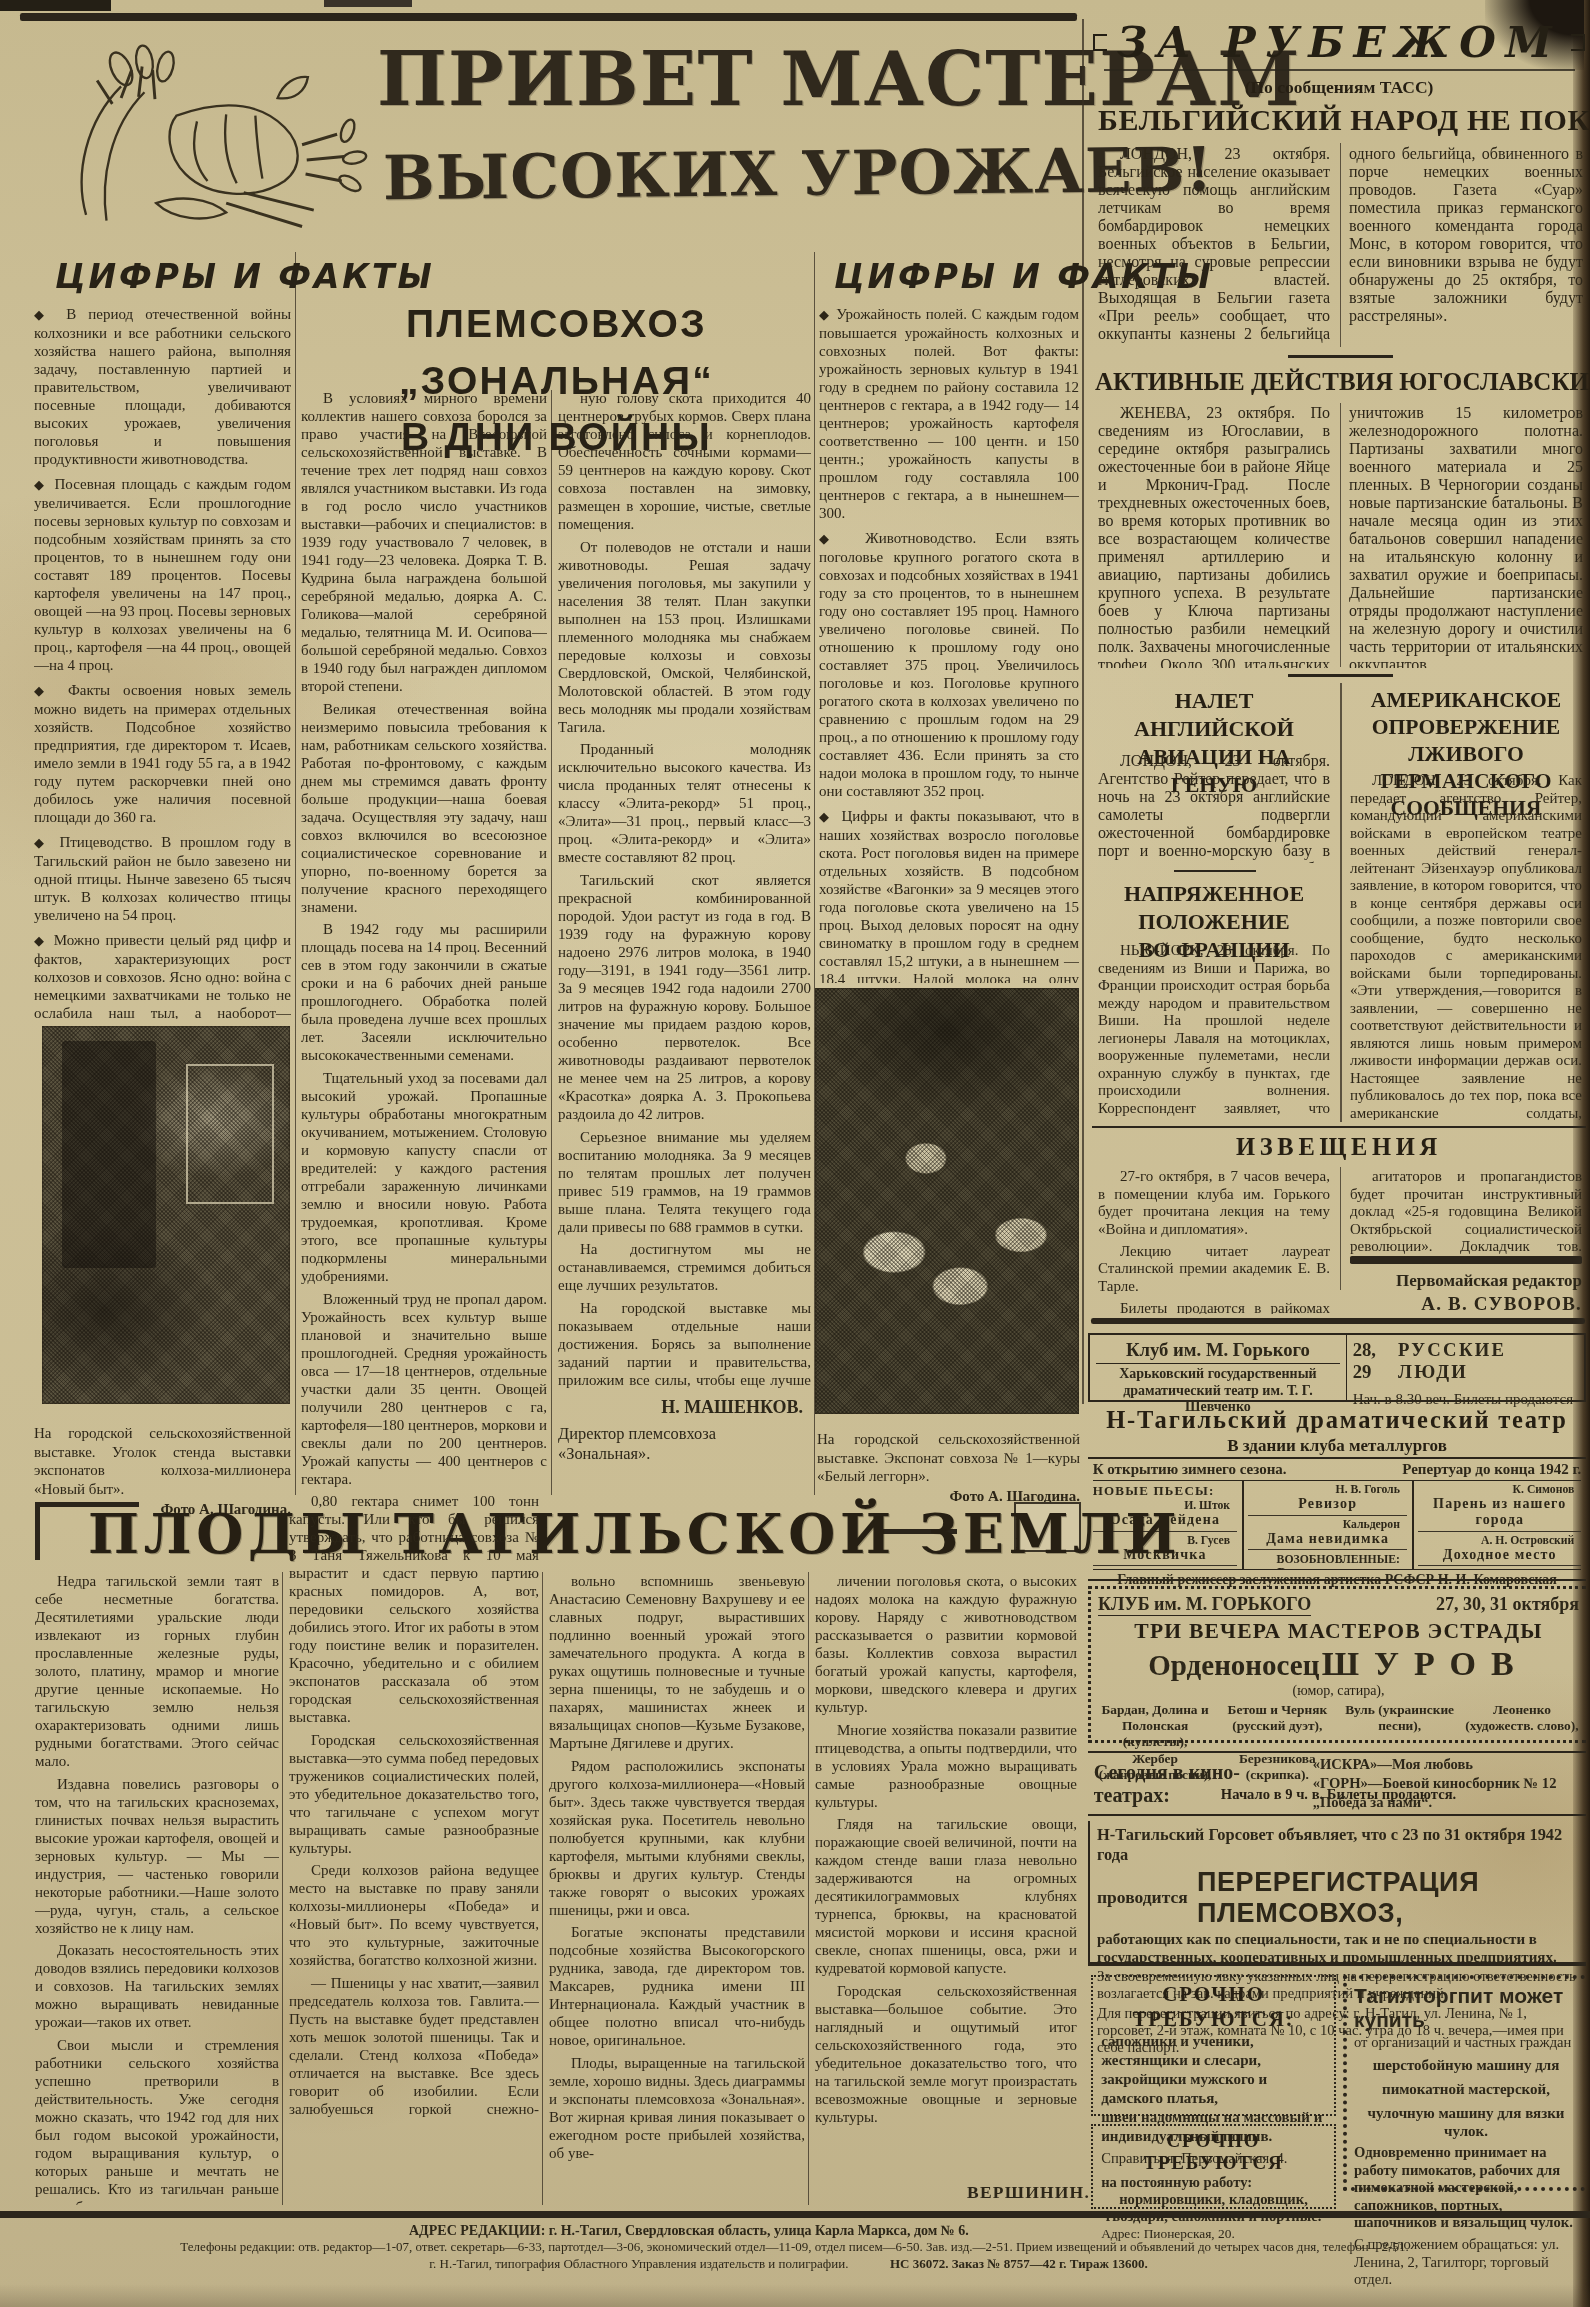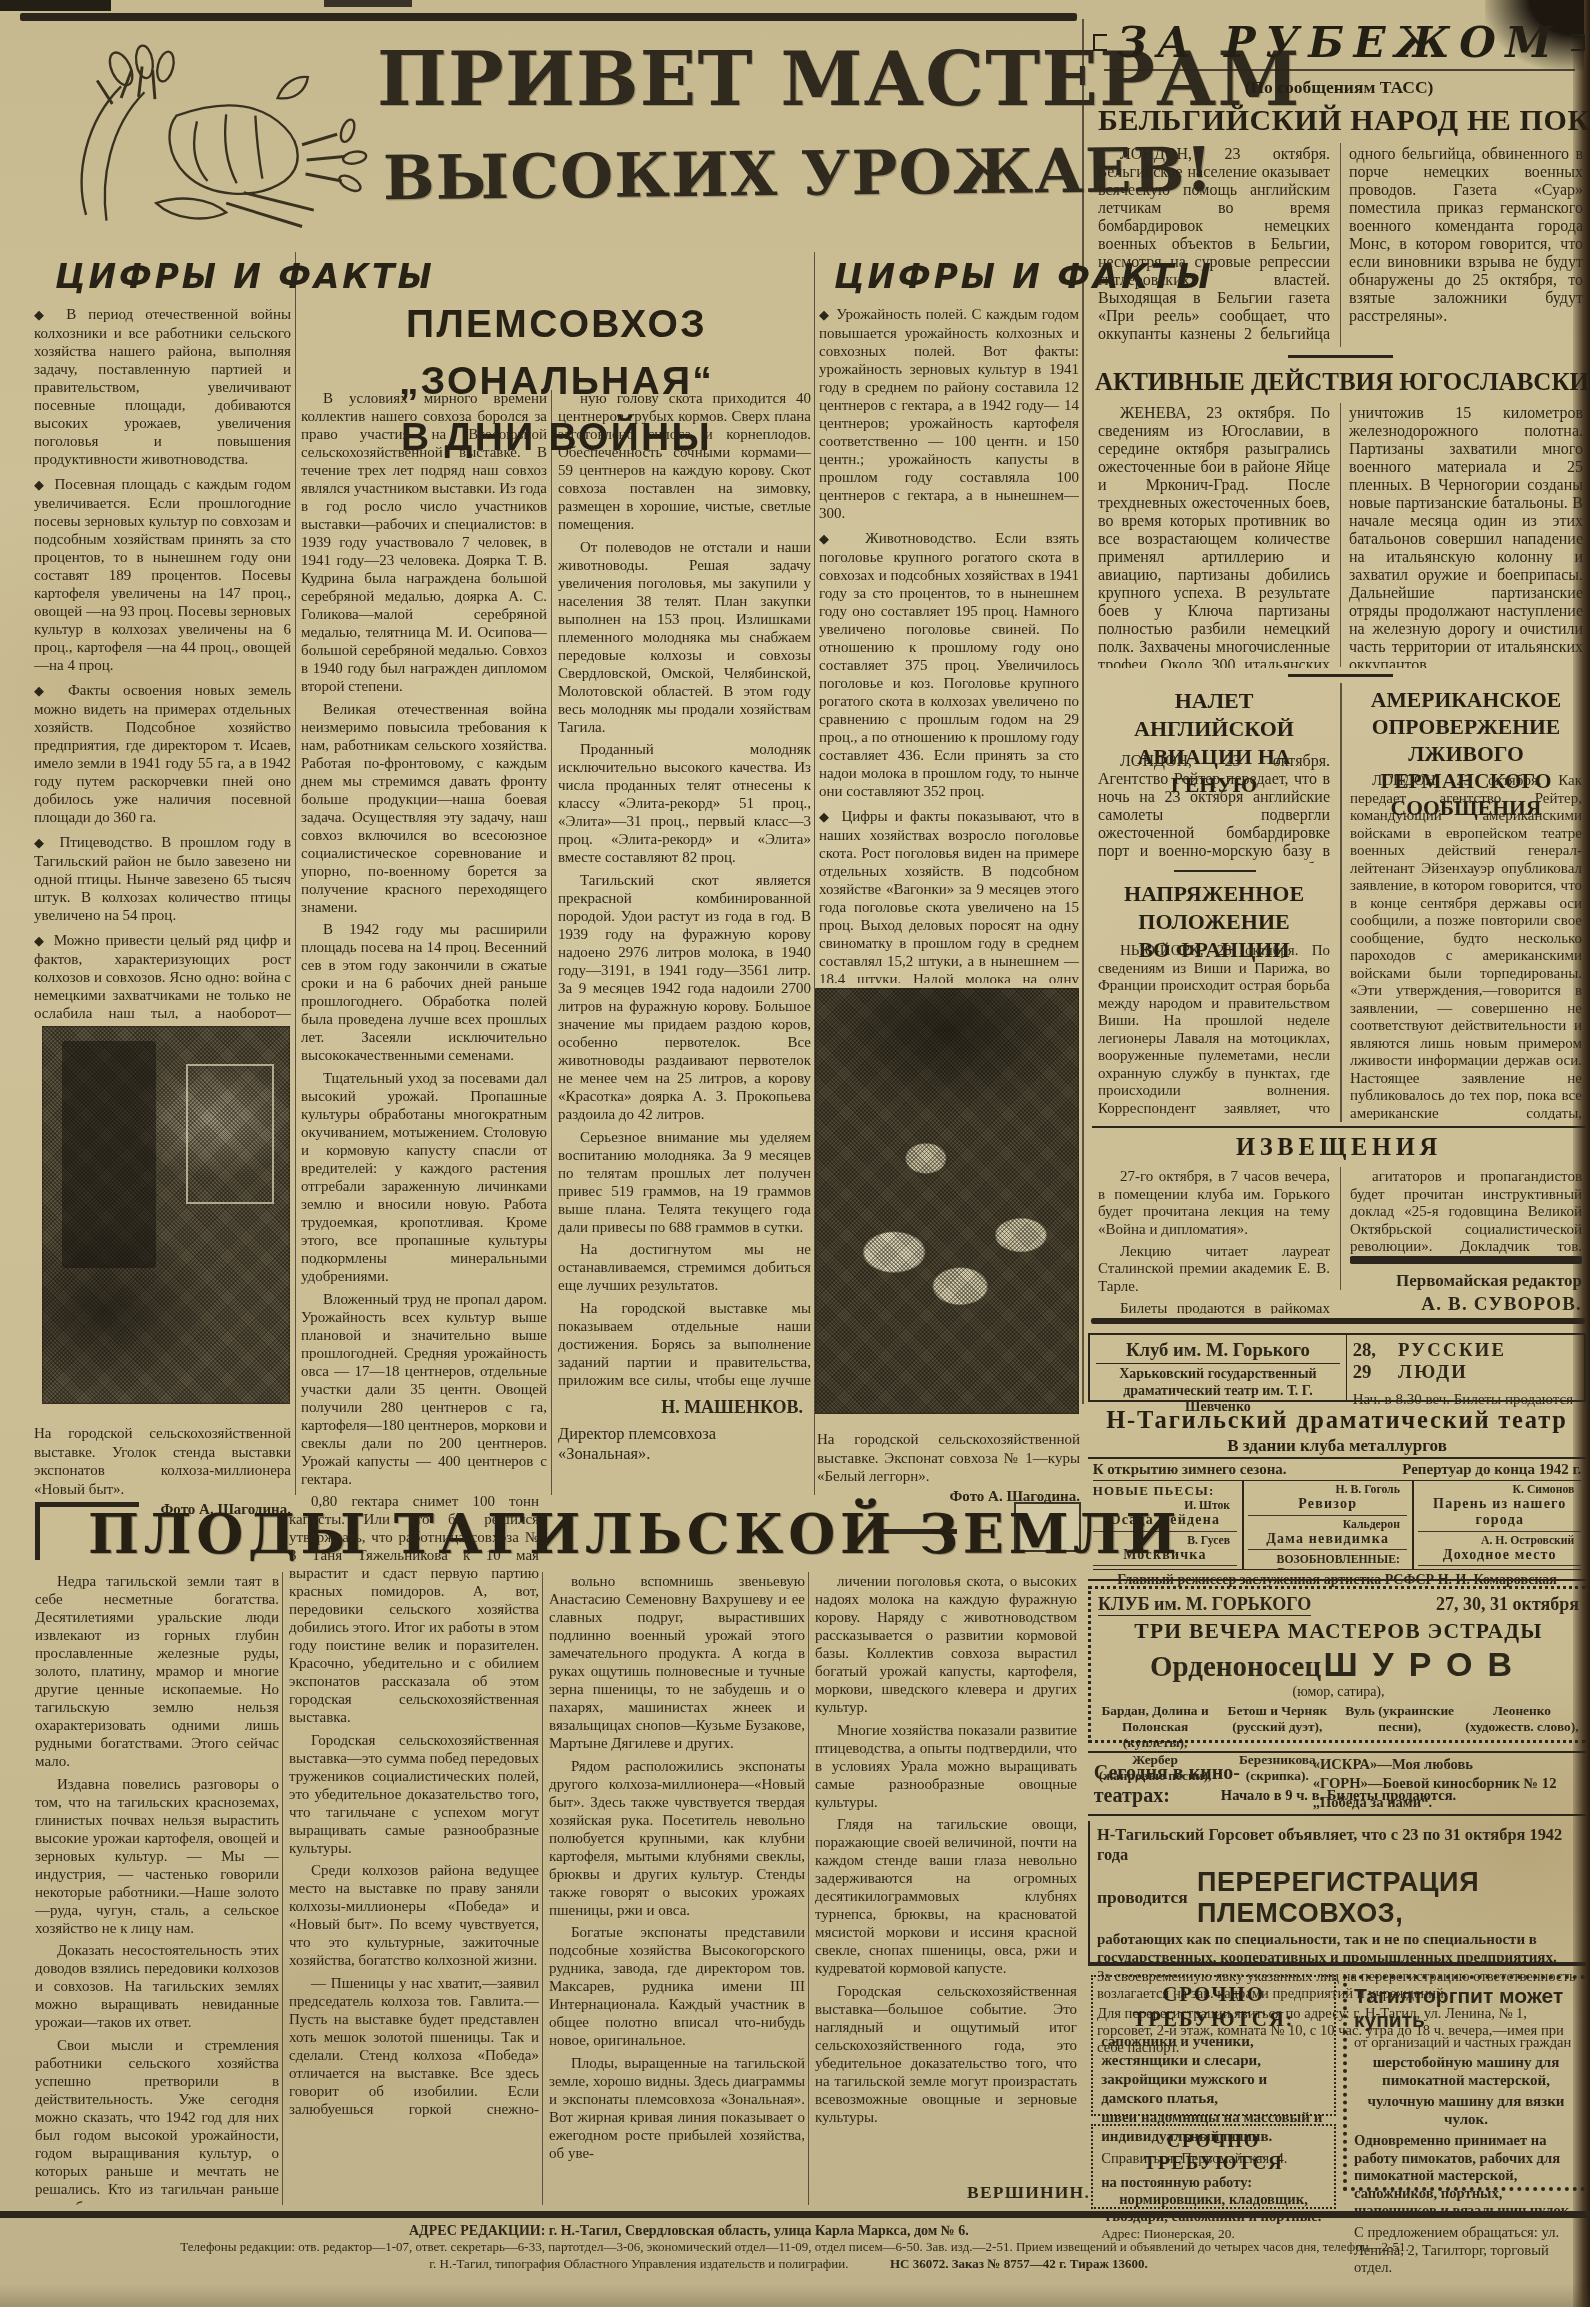--- a/index.html
+++ b/index.html
@@ -280,21 +280,21 @@
   </div>
 
   <div class="abs adbox" style="left:1088px;top:1586px;width:498px;height:157px;border-top:3.5px dotted #2b251b;border-bottom:3.5px dotted #2b251b;border-left:3.5px dotted #2b251b;padding:4.7px 7px;">
     <div style="display:flex;justify-content:space-between;font-size:18px;font-weight:bold;">
       <span style="border-bottom:1.8px solid #2b251b;">КЛУБ им. М. ГОРЬКОГО</span>
       <span>27, 30, 31 октября</span>
     </div>
     <div class="art-head" style="font-size:21.6px;margin-top:3.5px;letter-spacing:1.2px;">ТРИ ВЕЧЕРА МАСТЕРОВ ЭСТРАДЫ</div>
     <div style="text-align:center;margin-top:1.2px;">
       <span style="font-size:29px;font-weight:bold;">Орденоносец</span>
-      <span style="font-size:34px;font-weight:bold;letter-spacing:15px;font-family:Liberation Sans, sans-serif;">ШУРОВ</span>
+      <span style="font-size:34px;font-weight:bold;letter-spacing:15px;font-family:Liberation Serif, serif;">ШУРОВ</span>
     </div>
     <div class="art-head" style="font-size:14px;font-weight:normal;">(юмор, сатира),</div>
     <div style="display:grid;grid-template-columns:1fr 1fr 1fr 1fr;column-gap:8.2px;row-gap:1.2px;margin-top:2.3px;text-align:center;">
         <div class="perf">Бардан, Долина и Полонская (куплеты),</div>
         <div class="perf">Бетош и Черняк (русский дуэт),</div>
         <div class="perf">Вуль (украинские песни),</div>
         <div class="perf">Леоненко (художеств. слово),</div>
         <div class="perf">Жербер (жанровые песни),</div>
         <div class="perf">Березникова (скрипка).</div>
       </div>
@@ -337,21 +337,21 @@
     <div>
         <div style="font-size:14.6px;font-weight:bold;line-height:17px;text-align:center;">нормировщики, кладовщик,</div>
         <div style="font-size:14.6px;font-weight:bold;line-height:17px;text-align:center;">гвоздари, сапожники и портные.</div>
       </div>
     <div style="font-size:13.4px;margin-top:1.2px;">Адрес: Пионерская, 20.</div>
   </div>
   <div class="abs adbox" style="left:1343px;top:1975px;width:242px;height:216px;border-left:4.1px dotted #2b251b;border-top:4.1px dotted #2b251b;border-bottom:4.1px dotted #2b251b;padding:4.7px 7px;">
     <div style="font-size:21px;font-weight:bold;font-family:'Liberation Sans',sans-serif;">Тагилторгпит может купить</div>
     <div style="font-size:14.6px;margin-top:2.3px;">от организаций и частных граждан</div>
     <div>
-        <div style="font-size:15px;font-weight:bold;line-height:18px;text-align:center;margin-top:2.3px;">шерстобойную машину для пимокатной мастерской,</div>
+        <div style="font-size:15px;font-weight:bold;line-height:24px;text-align:center;margin-top:2.3px;">шерстобойную машину для пимокатной мастерской,</div>
         <div style="font-size:15px;font-weight:bold;line-height:18px;text-align:center;margin-top:2.3px;">чулочную машину для вязки чулок.</div>
       </div>
     <div style="font-size:14.6px;font-weight:bold;line-height:17.5px;margin-top:4.7px;">Одновременно принимает на работу пимокатов, рабочих для пимокатной мастерской, сапожников, портных, шапочников и вязальщиц чулок.</div>
     <div style="font-size:14.6px;line-height:17.5px;margin-top:4.7px;">С предложением обращаться: ул. Ленина, 2, Тагилторг, торговый отдел.</div>
   </div>
 
   <div class="abs" style="left:35px;top:1502px;width:922px;height:61px;">
     <div class="abs" style="left:0;top:0;width:99px;height:53px;border-left:5.8px solid #2b251b;border-top:5.8px solid #2b251b;"></div>
     <div class="abs rule" style="right:0;top:27px;width:76px;height:5.3px;"></div>
     <div class="abs art-head" style="left:53px;top:0;width:829px;font-size:54px;letter-spacing:4.7px;white-space:nowrap;font-family:'DejaVu Serif',serif;text-shadow:1.2px 1.2px 0 rgba(40,32,18,.3);">ПЛОДЫ ТАГИЛЬСКОЙ ЗЕМЛИ</div>

